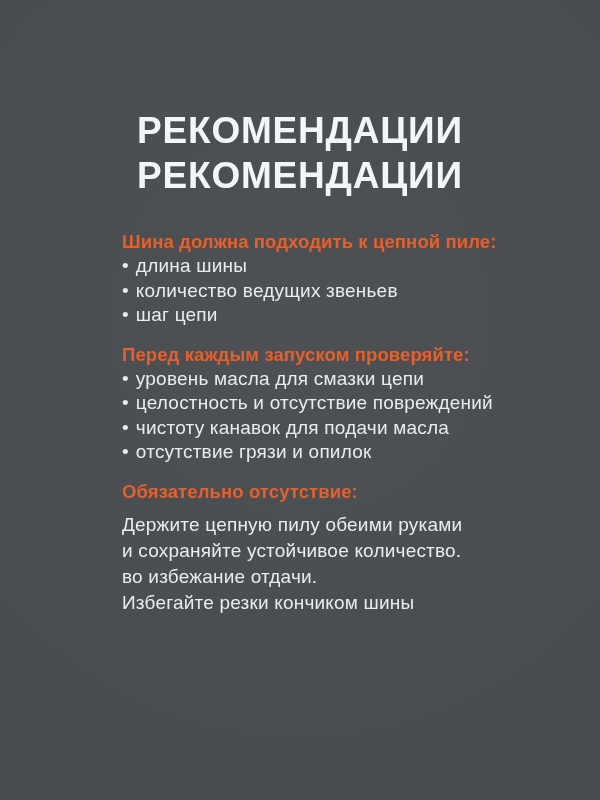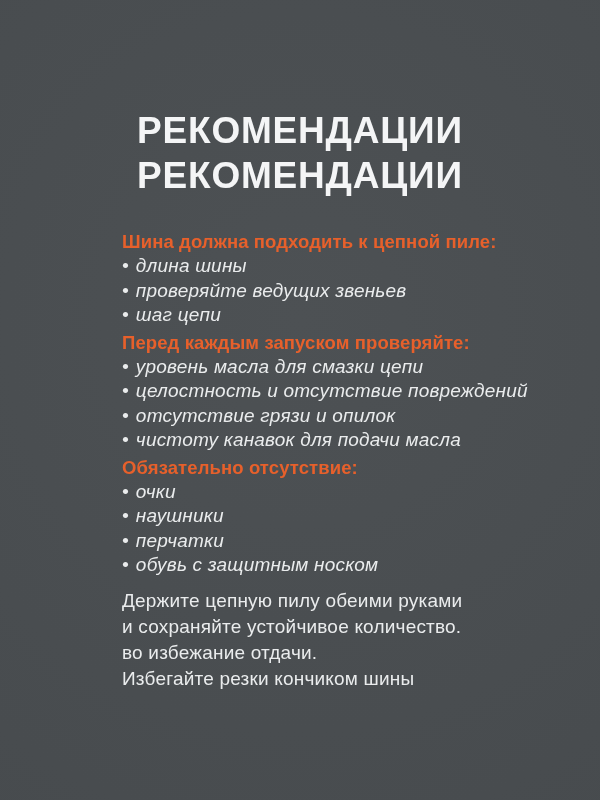--- a/index.html
+++ b/index.html
@@ -35,36 +35,35 @@
     margin: 33px 50px 0 122px;
   }
   .section {
     margin: 0 0 1px 0;
   }
   .section-heading {
     color: var(--accent, #e7602b);
     font-size: 18.5px;
     font-weight: 700;
     line-height: 21px;
-    margin: 4px 0 2px 0;
+    margin: 16px 0 2px 0;
     letter-spacing: 0.1px;
   }
   ul.bullets {
     list-style: none;
     margin: 0;
     padding: 0;
   }
   ul.bullets li {
     color: #eaeced;
     font-size: 19px;
     font-weight: 400;
     line-height: 24.5px;
     letter-spacing: 0.2px;
     white-space: nowrap;
-    font-style: italic;
   }
   .bullet-marker {
     display: inline-block;
     margin-right: 7px;
   }
   .footer {
     margin: 10px 50px 0 122px;
     color: #eaeced;
     font-size: 19px;
     font-weight: 400;
@@ -81,43 +80,37 @@
     <div>РЕКОМЕНДАЦИИ</div>
     <div>РЕКОМЕНДАЦИИ</div>
   </div>
 
   <div class="content">
 
     <div class="section">
       <div class="section-heading">Шина должна подходить к цепной пиле:</div>
       <ul class="bullets">
         <li><span class="bullet-marker">•</span><span>длина шины</span></li>
-        <li><span class="bullet-marker">•</span><span>проверяйте ведущих звеньев</span></li>
+        <li><span class="bullet-marker">•</span><span>количество ведущих звеньев</span></li>
         <li><span class="bullet-marker">•</span><span>шаг цепи</span></li>
       </ul>
     </div>
 
     <div class="section">
       <div class="section-heading">Перед каждым запуском проверяйте:</div>
       <ul class="bullets">
         <li><span class="bullet-marker">•</span><span>уровень масла для смазки цепи</span></li>
         <li><span class="bullet-marker">•</span><span>целостность и отсутствие повреждений</span></li>
+        <li><span class="bullet-marker">•</span><span>чистоту канавок для подачи масла</span></li>
         <li><span class="bullet-marker">•</span><span>отсутствие грязи и опилок</span></li>
-        <li><span class="bullet-marker">•</span><span>чистоту канавок для подачи масла</span></li>
       </ul>
     </div>
 
     <div class="section">
       <div class="section-heading">Обязательно отсутствие:</div>
-      <ul class="bullets">
-        <li><span class="bullet-marker">•</span><span>очки</span></li>
-        <li><span class="bullet-marker">•</span><span>наушники</span></li>
-        <li><span class="bullet-marker">•</span><span>перчатки</span></li>
-        <li><span class="bullet-marker">•</span><span>обувь с защитным носком</span></li>
-      </ul>
     </div>
 
   </div>
 
   <div class="footer">
     <div>Держите цепную пилу обеими руками</div>
     <div>и сохраняйте устойчивое количество.</div>
     <div>во избежание отдачи.</div>
     <div>Избегайте резки кончиком шины</div>
   </div>

